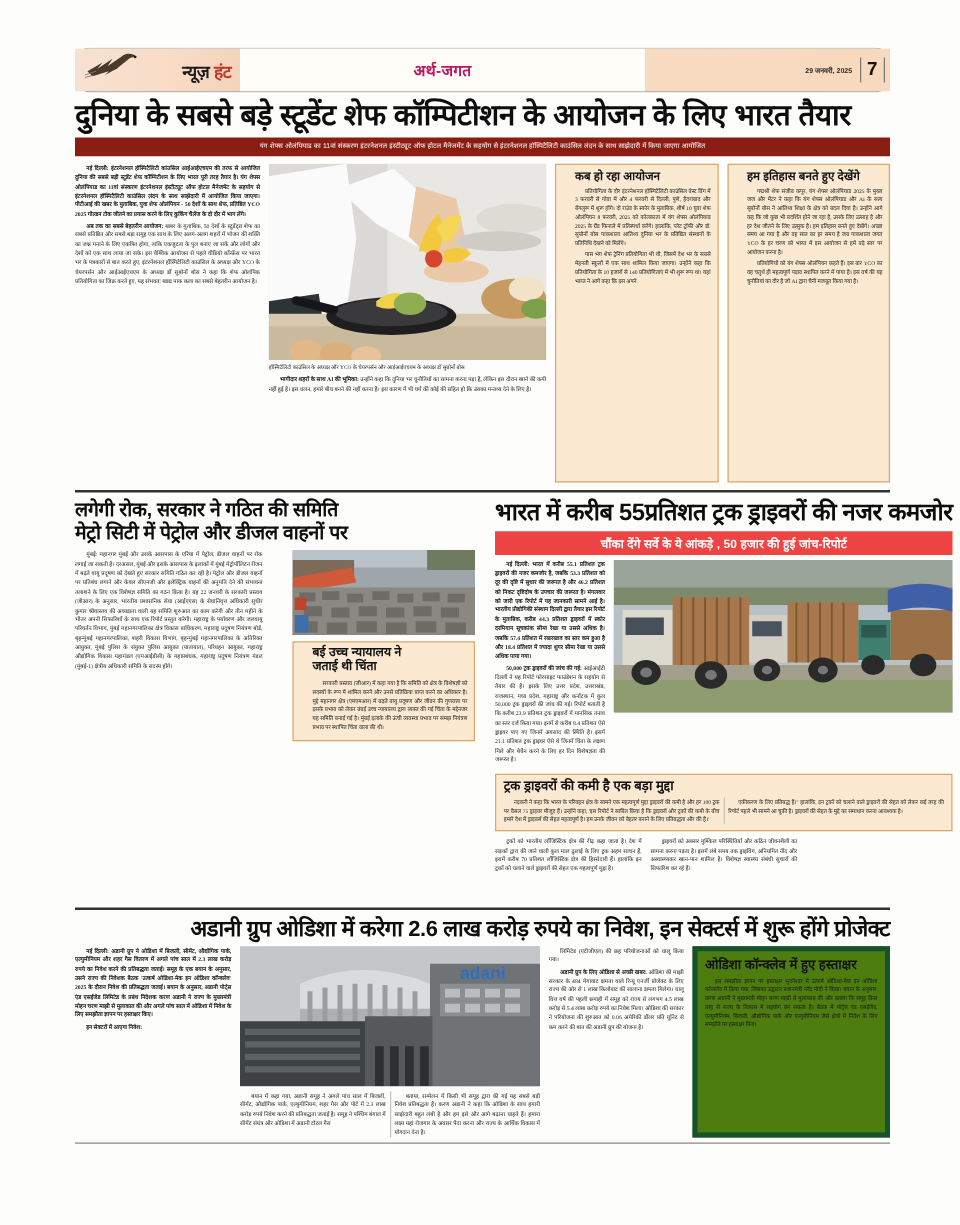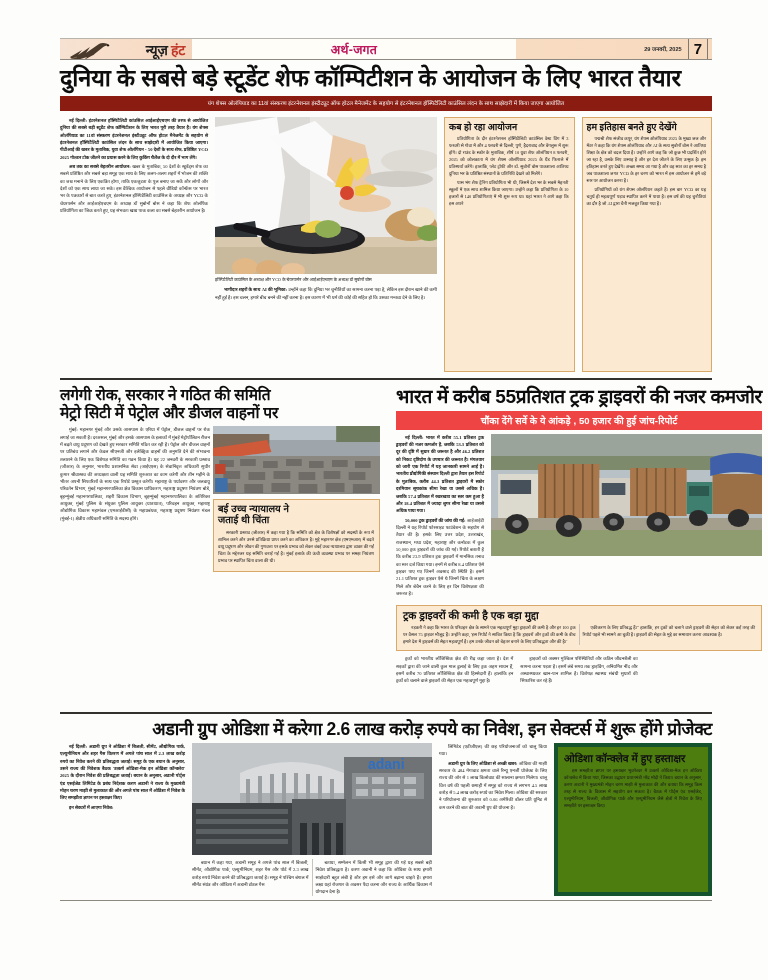--- a/index.html
+++ b/index.html
@@ -12,23 +12,24 @@
   .page {
     position: relative;
     width: 768px; height: 980px;
     background: #fdfdfb;
     padding: 38px 56px 18px 60px;
   }
 
   
   .masthead {
     display: flex; align-items: stretch;
-    height: 22px;
+    height: 36px;
     border-top: 1px solid #b8b3ab;
     border-bottom: 1.5px solid #8e8980;
+    border-radius: 12px;
   }
   .mh-logo {
     flex: 0 0 132px;
     background: linear-gradient(100deg,#f6e2d2 0%, #f8dcc6 60%, #f3d3bb 100%);
     display: flex; align-items: center; justify-content: flex-end;
     padding-right: 7px; position: relative; overflow: hidden;
   }
   .mh-bird {
     position: absolute; left: 8px; top: 2px;
     width: 46px; height: 22px;
@@ -93,21 +94,21 @@
     background: #d9d6d0; position: relative; overflow: hidden;
   }
   .caption {
     font-size: 4.3px; line-height: 1.5; color: #222; text-align: justify;
     font-family: "Liberation Serif", serif; margin-top: 3px;
   }
   .sec1-c3 { flex: 1 1 auto; display: flex; gap: 7px; }
 
   .infobox {
     background: #fbe9d2; border: 1px solid #d9a96a;
-    padding: 4px 5px 5px 4px; flex: 1;
+    padding: 4px 5px 5px 15px; flex: 1;
   }
   .infobox-title {
     font-size: 9.3px; font-weight: bold; color: #111;
     margin-bottom: 3px; line-height: 1.1;
   }
   .infobox-body {
     font-size: 4.4px; line-height: 1.6; text-align: justify;
     font-family: "Liberation Serif", serif; color: #1a1a1a;
   }
   .infobox-body p { text-indent: 8px; margin-bottom: 2px; }
@@ -250,21 +251,21 @@
 
   <div class="rule-h2"></div>
 
   <div class="sec2">
 
     <div class="sec2-left">
       <div class="head2">
         <div>लगेगी रोक, सरकार ने गठित की समिति</div>
         <div>मेट्रो सिटी में पेट्रोल और डीजल वाहनों पर</div>
       </div>
-      <div style="display:flex; gap:3px; margin-top:4px;">
+      <div style="display:flex; gap:24px; margin-top:4px;">
         <div class="body-col" style="flex:0 0 150px;">
           <p>मुंबई: महानगर मुंबई और उसके आसपास के एरिया में पेट्रोल, डीजल वाहनों पर रोक लगाई जा सकती है। दरअसल, मुंबई और इसके आसपास के इलाकों में मुंबई मेट्रोपॉलिटन रीजन में बढ़ते वायु प्रदूषण को देखते हुए सरकार समिति गठित कर रही है। पेट्रोल और डीजल वाहनों पर प्रतिबंध लगाने और केवल सीएनजी और इलेक्ट्रिक वाहनों की अनुमति देने की संभावना तलाशने के लिए एक विशेषज्ञ समिति का गठन किया है। यह 22 जनवरी के सरकारी प्रस्ताव (जीआर) के अनुसार, भारतीय प्रशासनिक सेवा (आईएएस) के सेवानिवृत्त अधिकारी सुधीर कुमार श्रीवास्तव की अध्यक्षता वाली यह समिति शुरुआत का काम करेगी और तीन महीने के भीतर अपनी सिफारिशों के साथ एक रिपोर्ट प्रस्तुत करेगी। महाराष्ट्र के पर्यावरण और जलवायु परिवर्तन विभाग, मुंबई महानगरपालिका क्षेत्र विकास प्राधिकरण, महाराष्ट्र प्रदूषण नियंत्रण बोर्ड, बृहन्मुंबई महानगरपालिका, शहरी विकास विभाग, बृहन्मुंबई महानगरपालिका के अतिरिक्त आयुक्त, मुंबई पुलिस के संयुक्त पुलिस आयुक्त (यातायात), परिवहन आयुक्त, महाराष्ट्र औद्योगिक विकास महामंडल (एमआईडीसी) के महाप्रबंधक, महाराष्ट्र प्रदूषण नियंत्रण मंडल (मुंबई-1) क्षेत्रीय अधिकारी समिति के सदस्य होंगे।</p>
         </div>
         <div style="flex:1 1 auto;">
           <div class="photo ph-traffic" style="height:68px;">
             <svg viewBox="0 0 160 68" width="100%" height="68" preserveAspectRatio="none">
               <rect width="160" height="68" fill="#9fa6ab"></rect>
               <rect y="0" width="160" height="14" fill="#b9c2c8"></rect>
               <rect x="0" y="8" width="54" height="16" fill="#7d6a58"></rect>
               <path d="M0 22 L52 14 L56 26 L0 34 Z" fill="#cf5a3a"></path>

